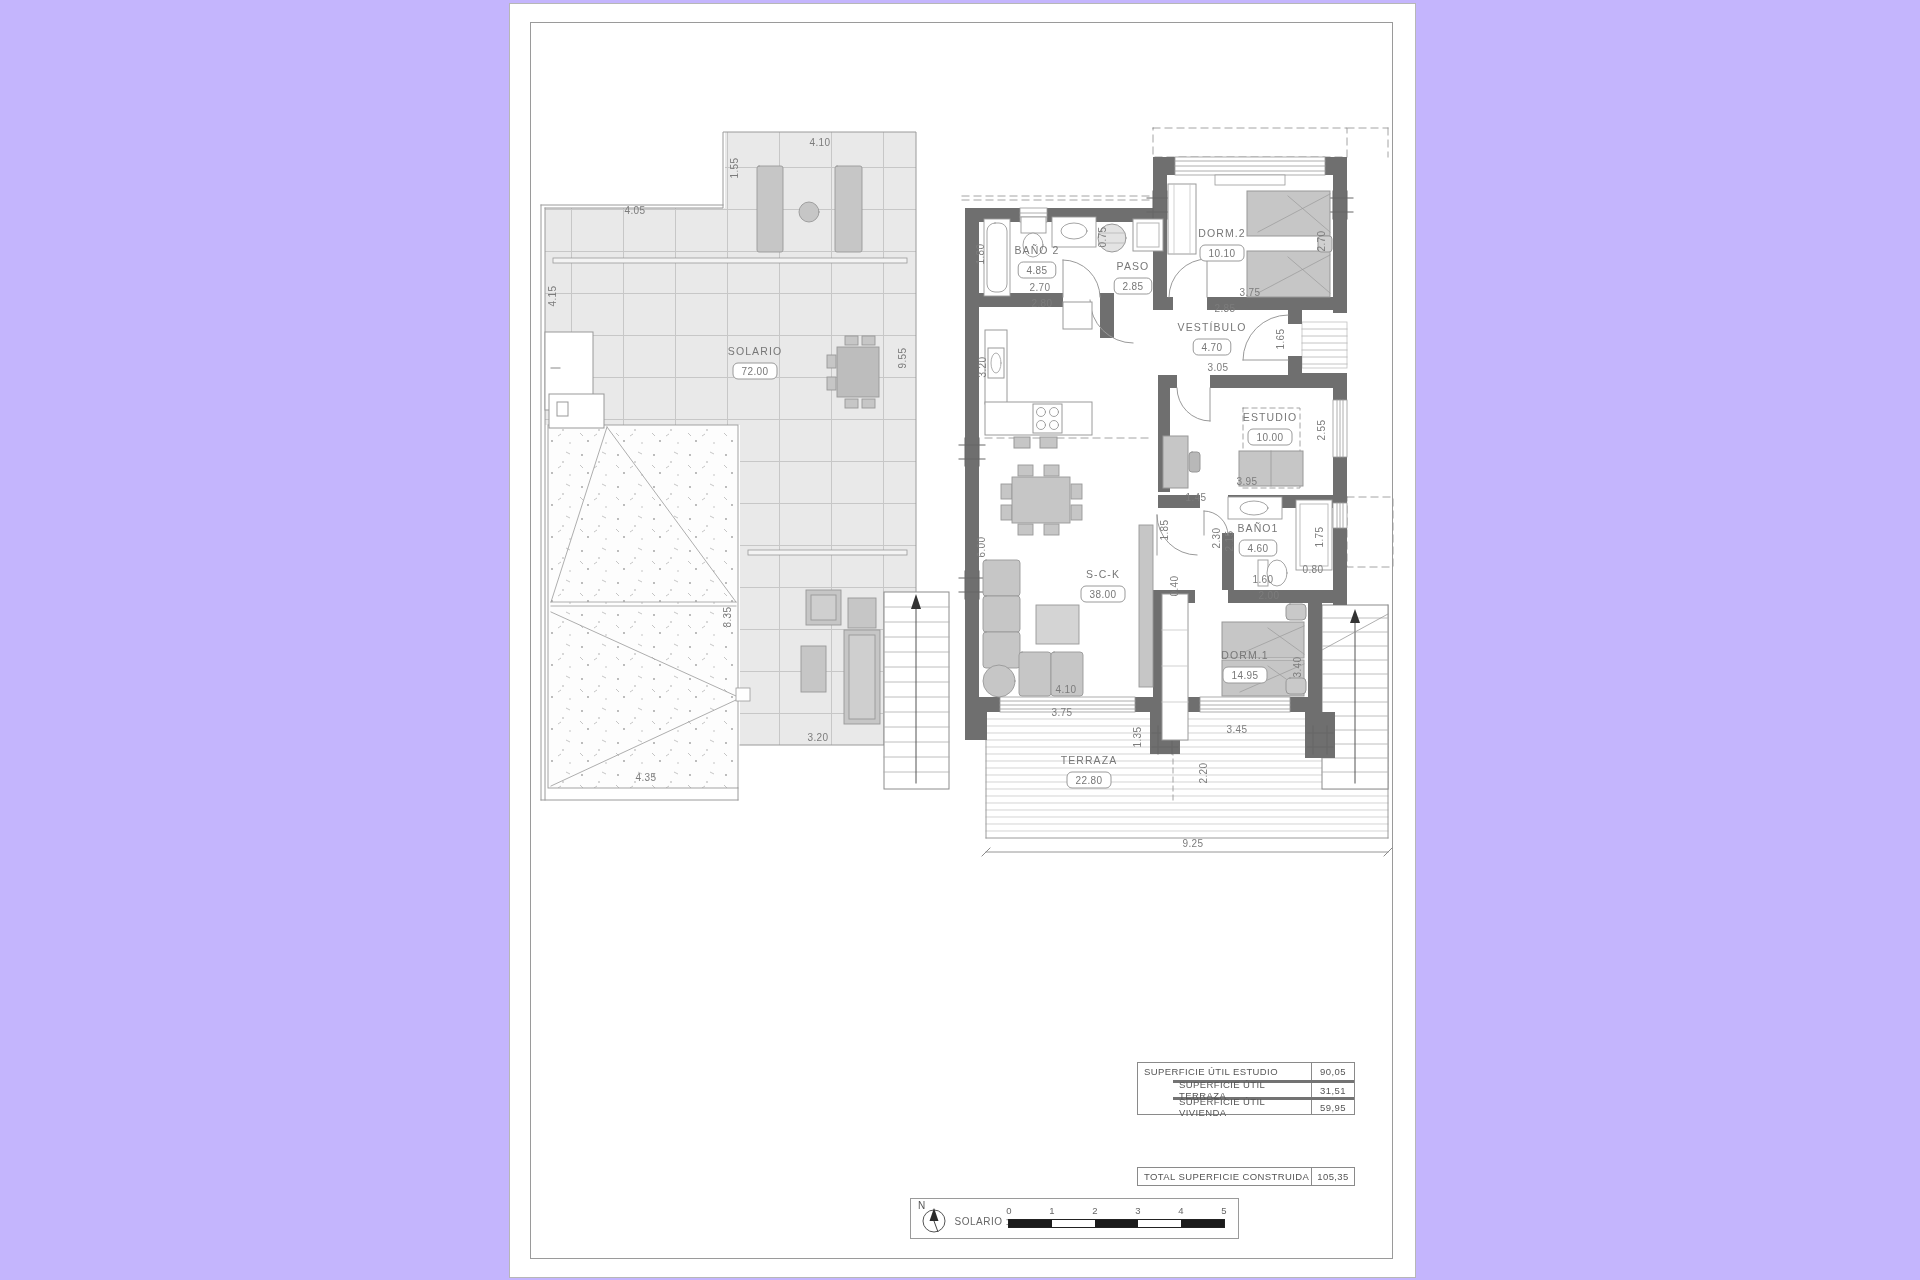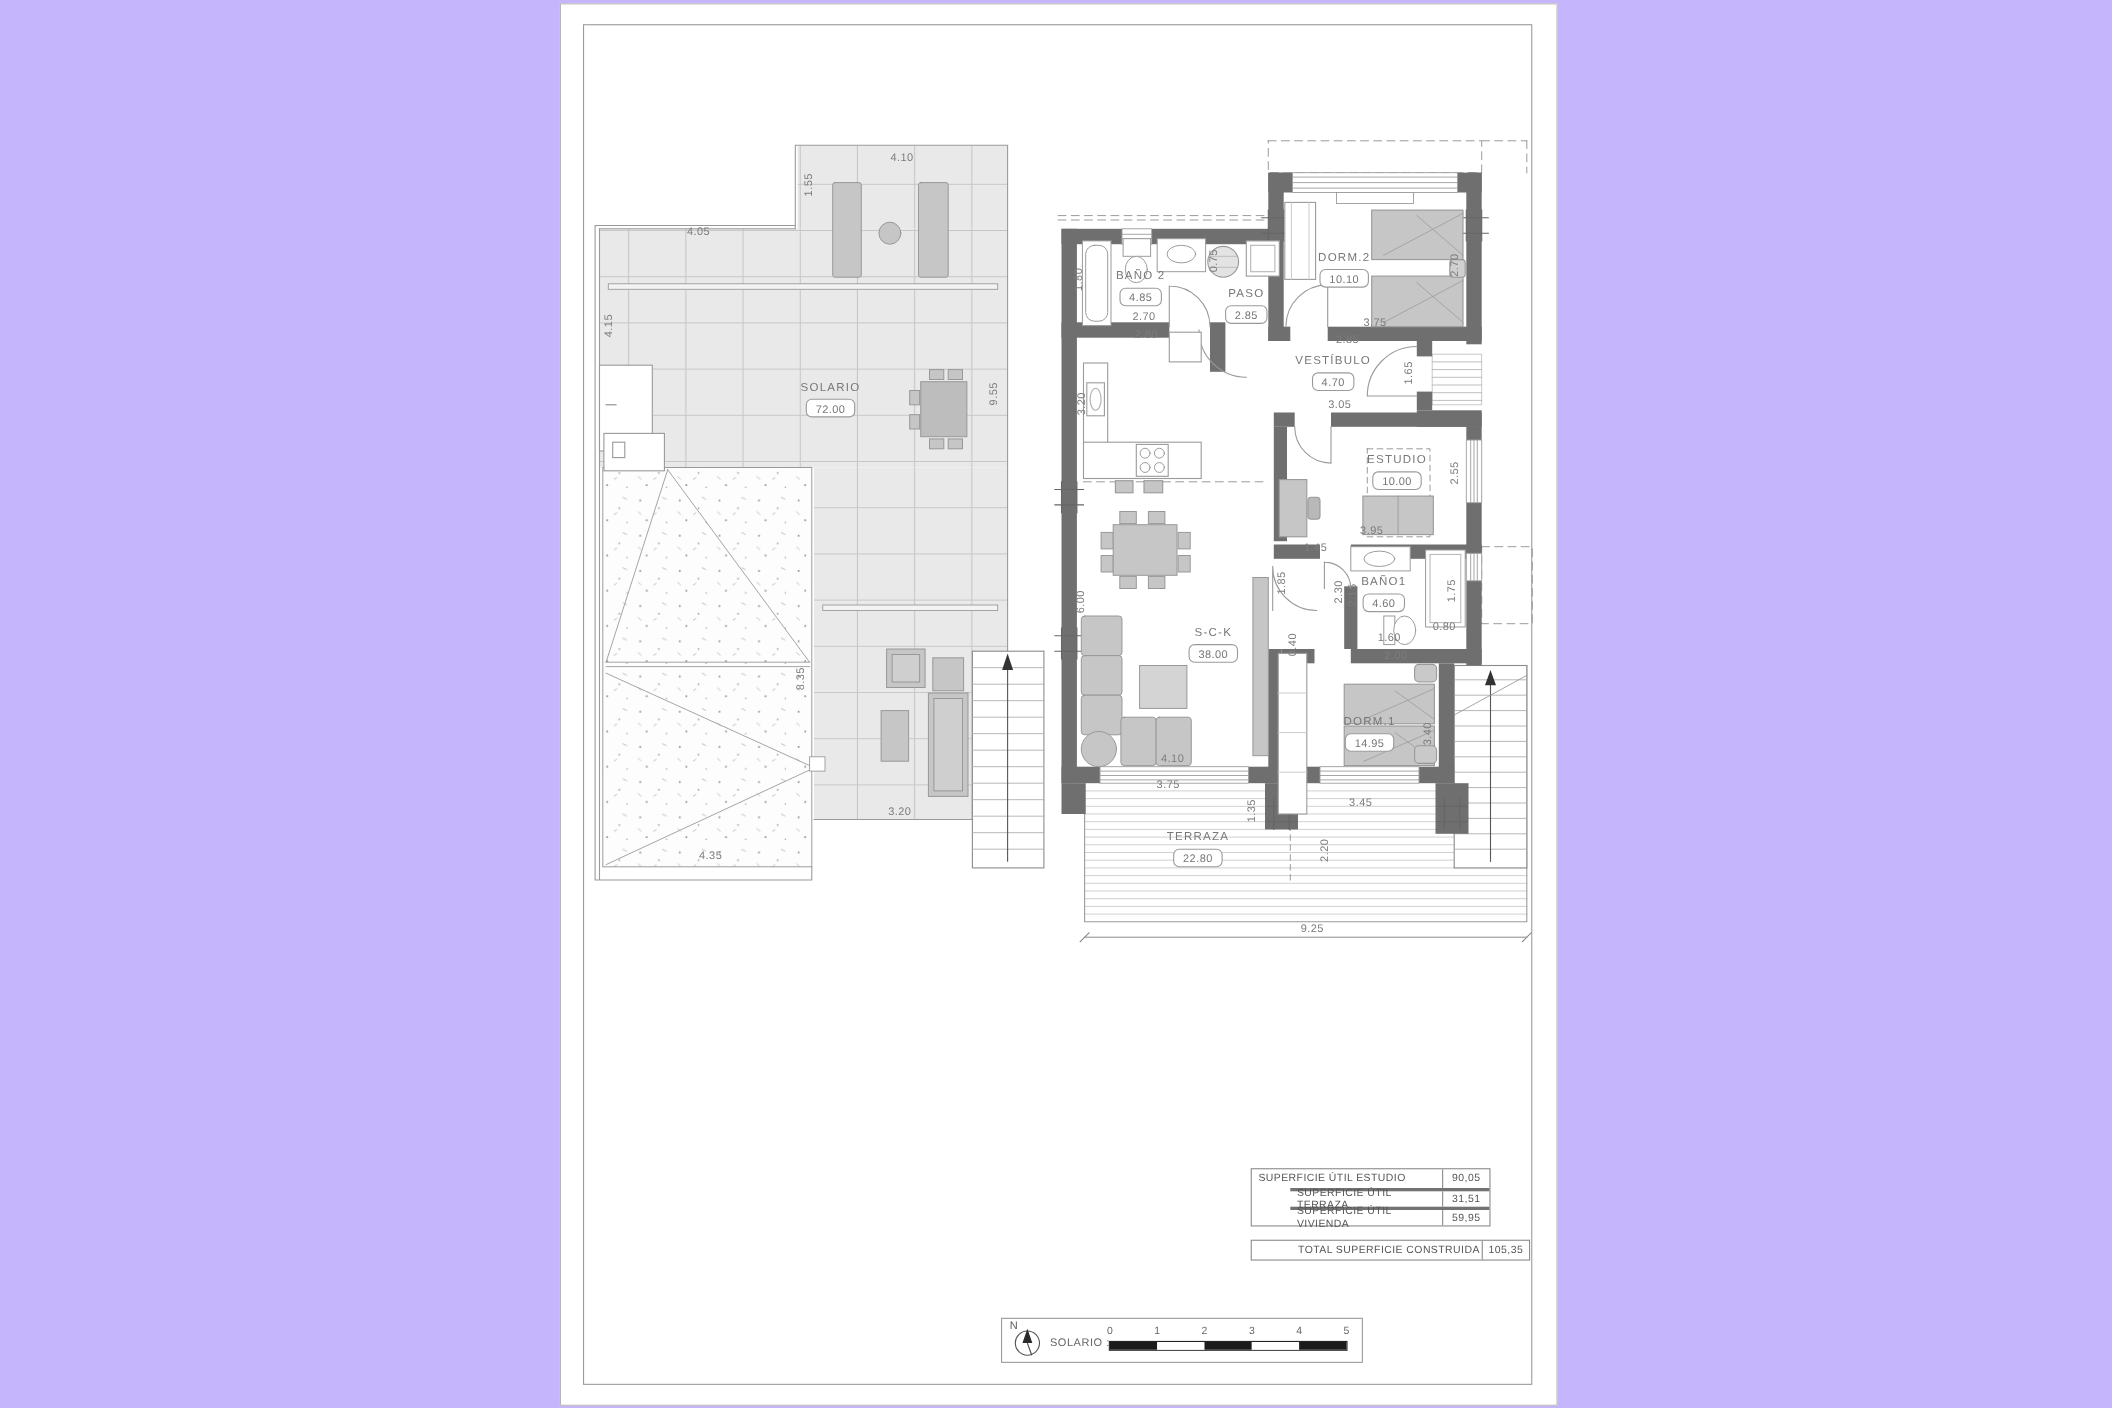--- a/index.html
+++ b/index.html
@@ -14,21 +14,21 @@
   .room-area{font-size:10px;fill:#777;text-anchor:middle;letter-spacing:.4px;}
 
   
   .areas{position:absolute;left:1137px;top:1062px;width:216px;border:1px solid #8a8a8a;
          font-size:9.5px;color:#555;letter-spacing:.4px;background:#fff;}
   .areas .row{display:flex;height:17px;box-sizing:border-box;align-items:center;}
   .areas .row + .row{border-top:3px solid #737373;margin-left:35px;}
   .areas .lbl{flex:1;padding-left:6px;}
   .areas .val{width:42px;text-align:left;border-left:1px solid #8a8a8a;height:100%;
               display:flex;align-items:center;justify-content:center;}
-  .total{top:1127px;padding-left:36px;}
+  .total{top:1167px;}
 
   
   .scalebox{position:absolute;left:910px;top:1198px;width:327px;height:39px;border:1px solid #9a9a9a;background:#fff;}
   .scalebox .north-n{position:absolute;left:7px;top:1px;font-size:10px;color:#555;}
   .scalebox .esc{position:absolute;left:42px;top:17px;width:56px;text-align:right;font-size:10px;color:#666;letter-spacing:.5px;}
   .segs{position:absolute;left:97px;top:20px;width:215px;height:7px;border:1px solid #222;display:flex;box-sizing:content-box;}
   .segs .seg{height:100%;width:43px;}
   .seg.dark{background:#1b1b1b;} .seg.light{background:#fff;}
   .ticks span{position:absolute;top:6px;font-size:9.5px;color:#666;transform:translateX(-50%);}
 </style>

